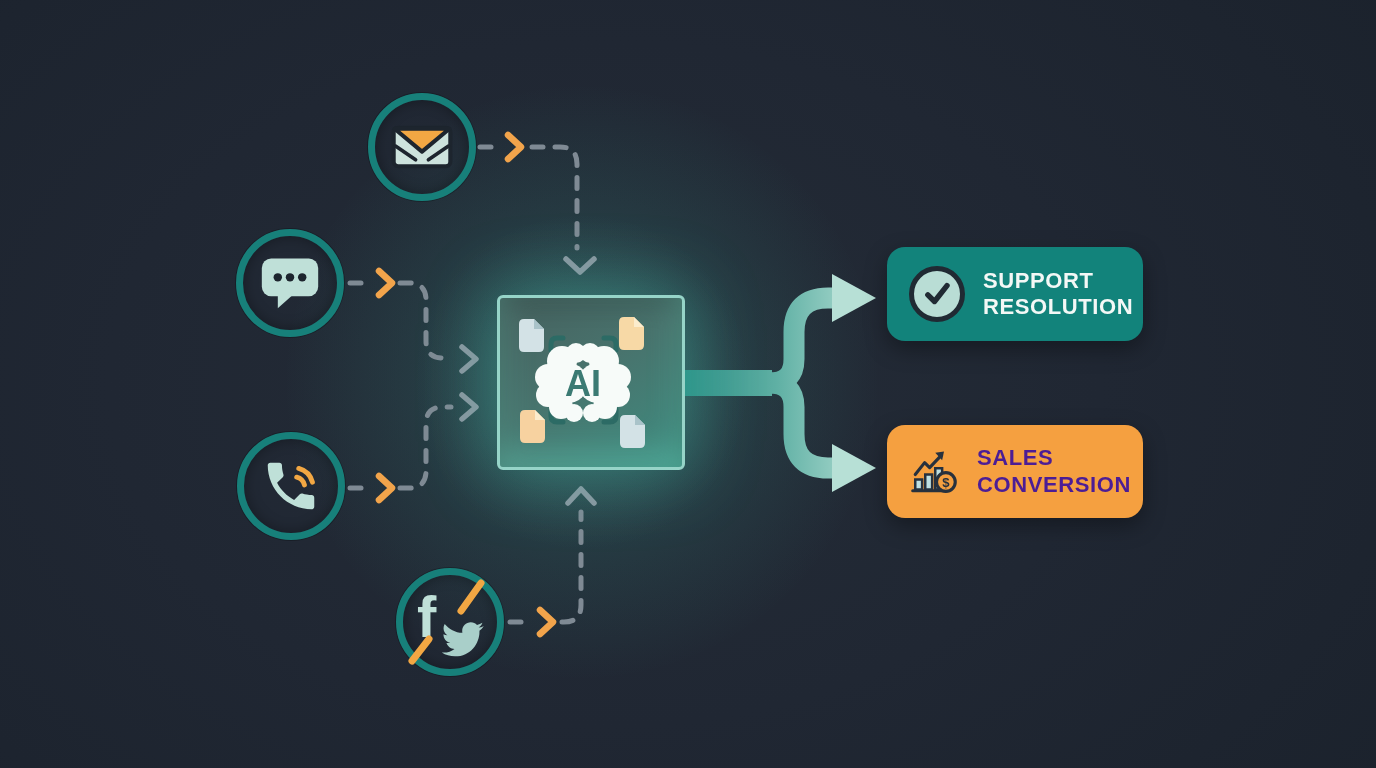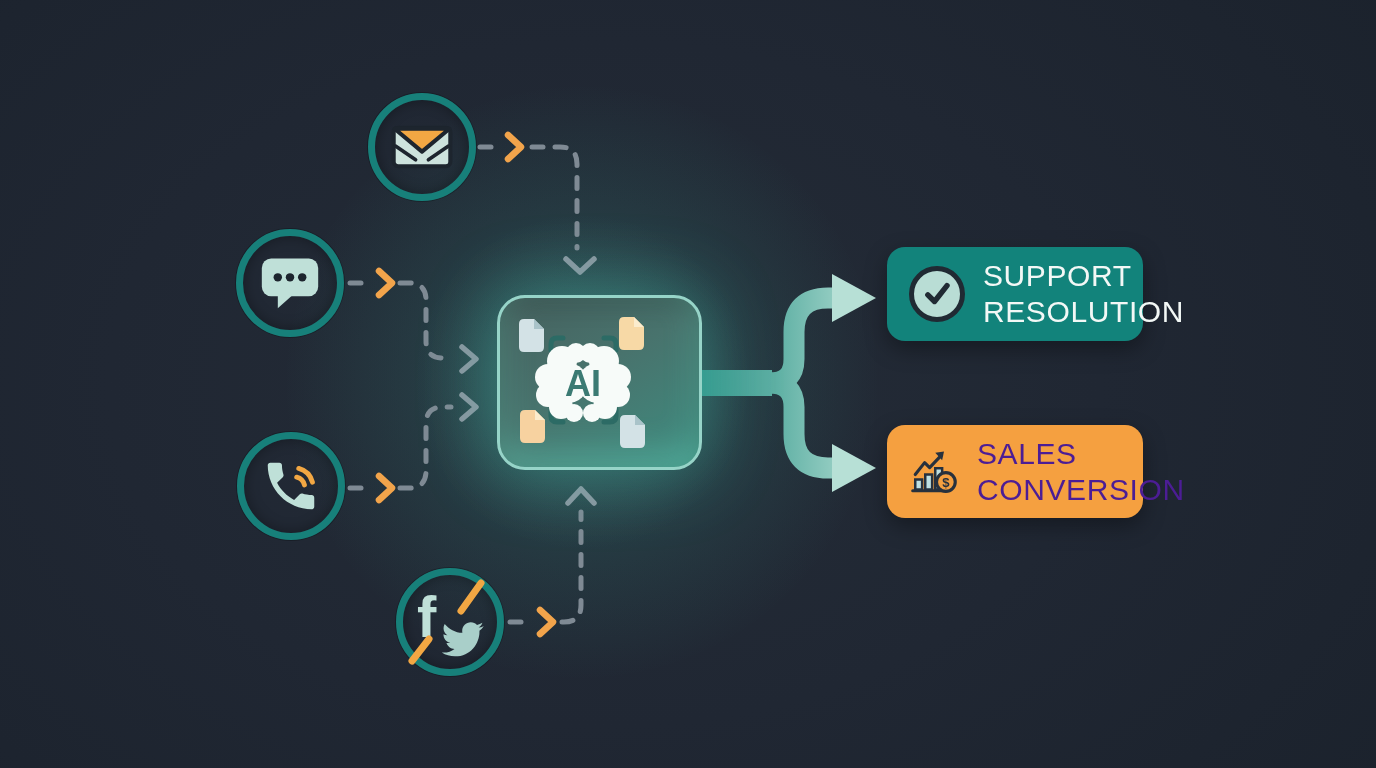--- a/index.html
+++ b/index.html
@@ -24,35 +24,35 @@
     position:absolute;width:94px;height:94px;border-radius:50%;
     border:7px solid #17807a;display:flex;align-items:center;justify-content:center;
     box-shadow:0 0 0 1px rgba(0,0,0,0.25), inset 0 0 14px rgba(0,0,0,0.35);
   }
   .ring-email{left:368px;top:93px;}
   .ring-chat{left:236px;top:229px;}
   .ring-phone{left:237px;top:432px;}
   .ring-social{left:396px;top:568px;}
   
   .ai-box{
-    position:absolute;left:497px;top:295px;width:205px;height:175px;border-radius:28px;
+    position:absolute;left:497px;top:295px;width:188px;height:175px;border-radius:6px;
     background:linear-gradient(150deg, #46605e 0%, #48736d 45%, #3e8d80 100%);
     border:3px solid #96d4c8;box-sizing:border-box;
     box-shadow:0 0 70px 8px rgba(66,214,190,0.30), inset 0 -14px 34px rgba(120,235,210,0.30), inset 0 8px 22px rgba(0,0,0,0.18);
   }
   
   .outbox{
     position:absolute;left:887px;width:256px;border-radius:18px;
     display:flex;align-items:center;gap:18px;box-sizing:border-box;padding:0 16px 0 22px;
     box-shadow:0 8px 22px rgba(0,0,0,0.35);
   }
   .outbox-support{top:247px;height:94px;background:#12837b;}
   .outbox-sales{top:425px;height:93px;background:#f5a040;}
   .outbox .label{
-    font-weight:normal;font-size:30px;line-height:1.2;letter-spacing:0.6px;
+    font-weight:bold;font-size:22px;line-height:1.2;letter-spacing:0.6px;
     text-transform:uppercase;width:150px;
   }
   .outbox-support .label{color:#f3f8f6;}
   .outbox-sales .label{color:#4c1d95;}
   .check-badge{
     width:46px;height:46px;border-radius:50%;flex:0 0 auto;
     background:#b9ddd5;border:5px solid #202a33;
     display:flex;align-items:center;justify-content:center;
   }
 </style>

